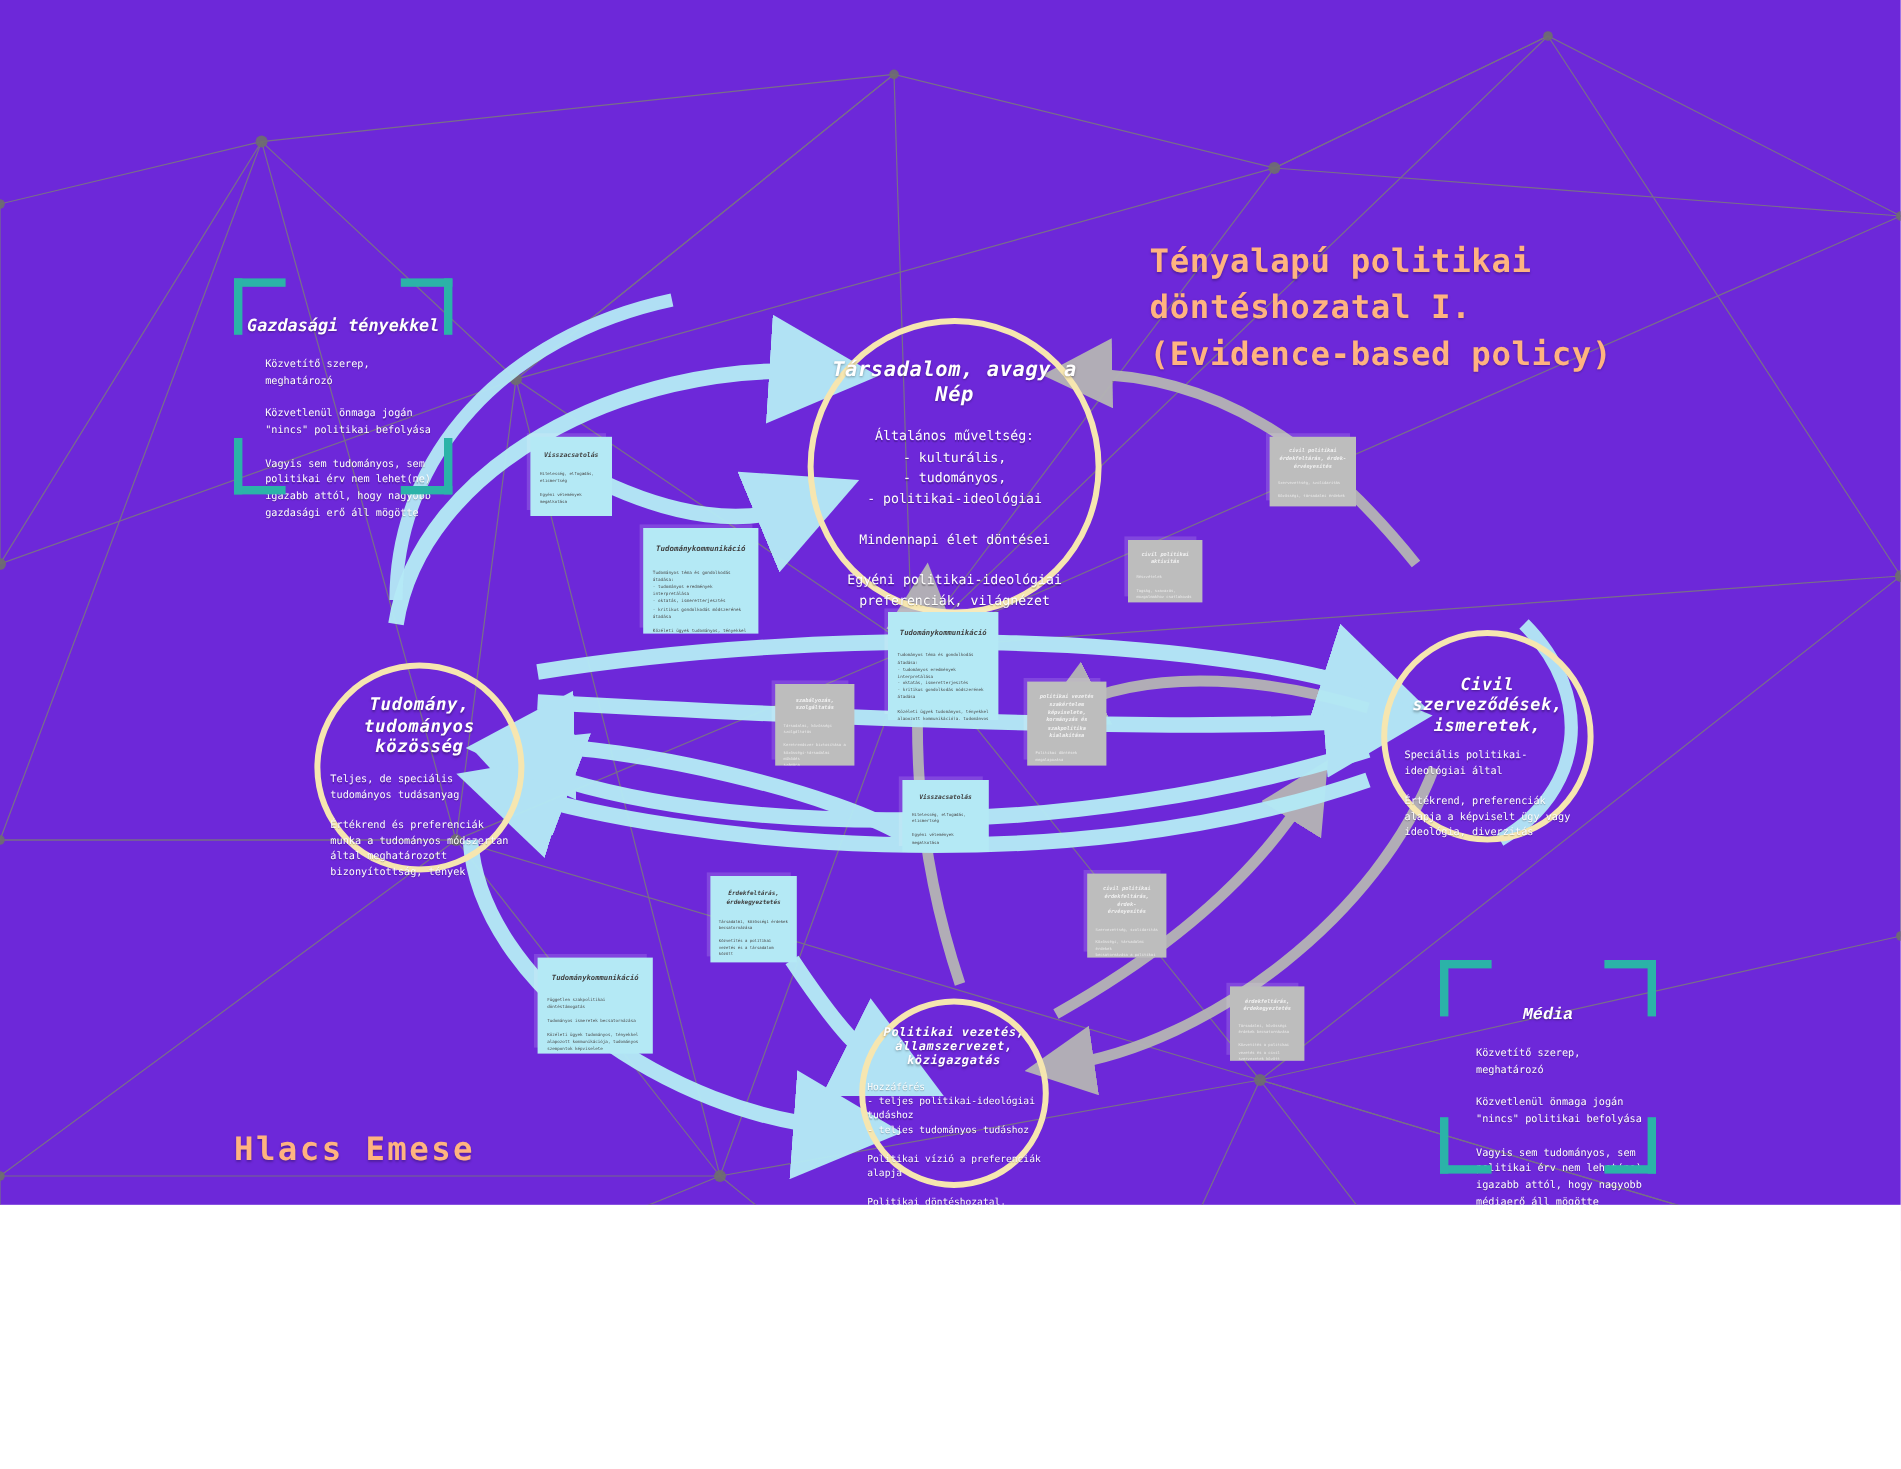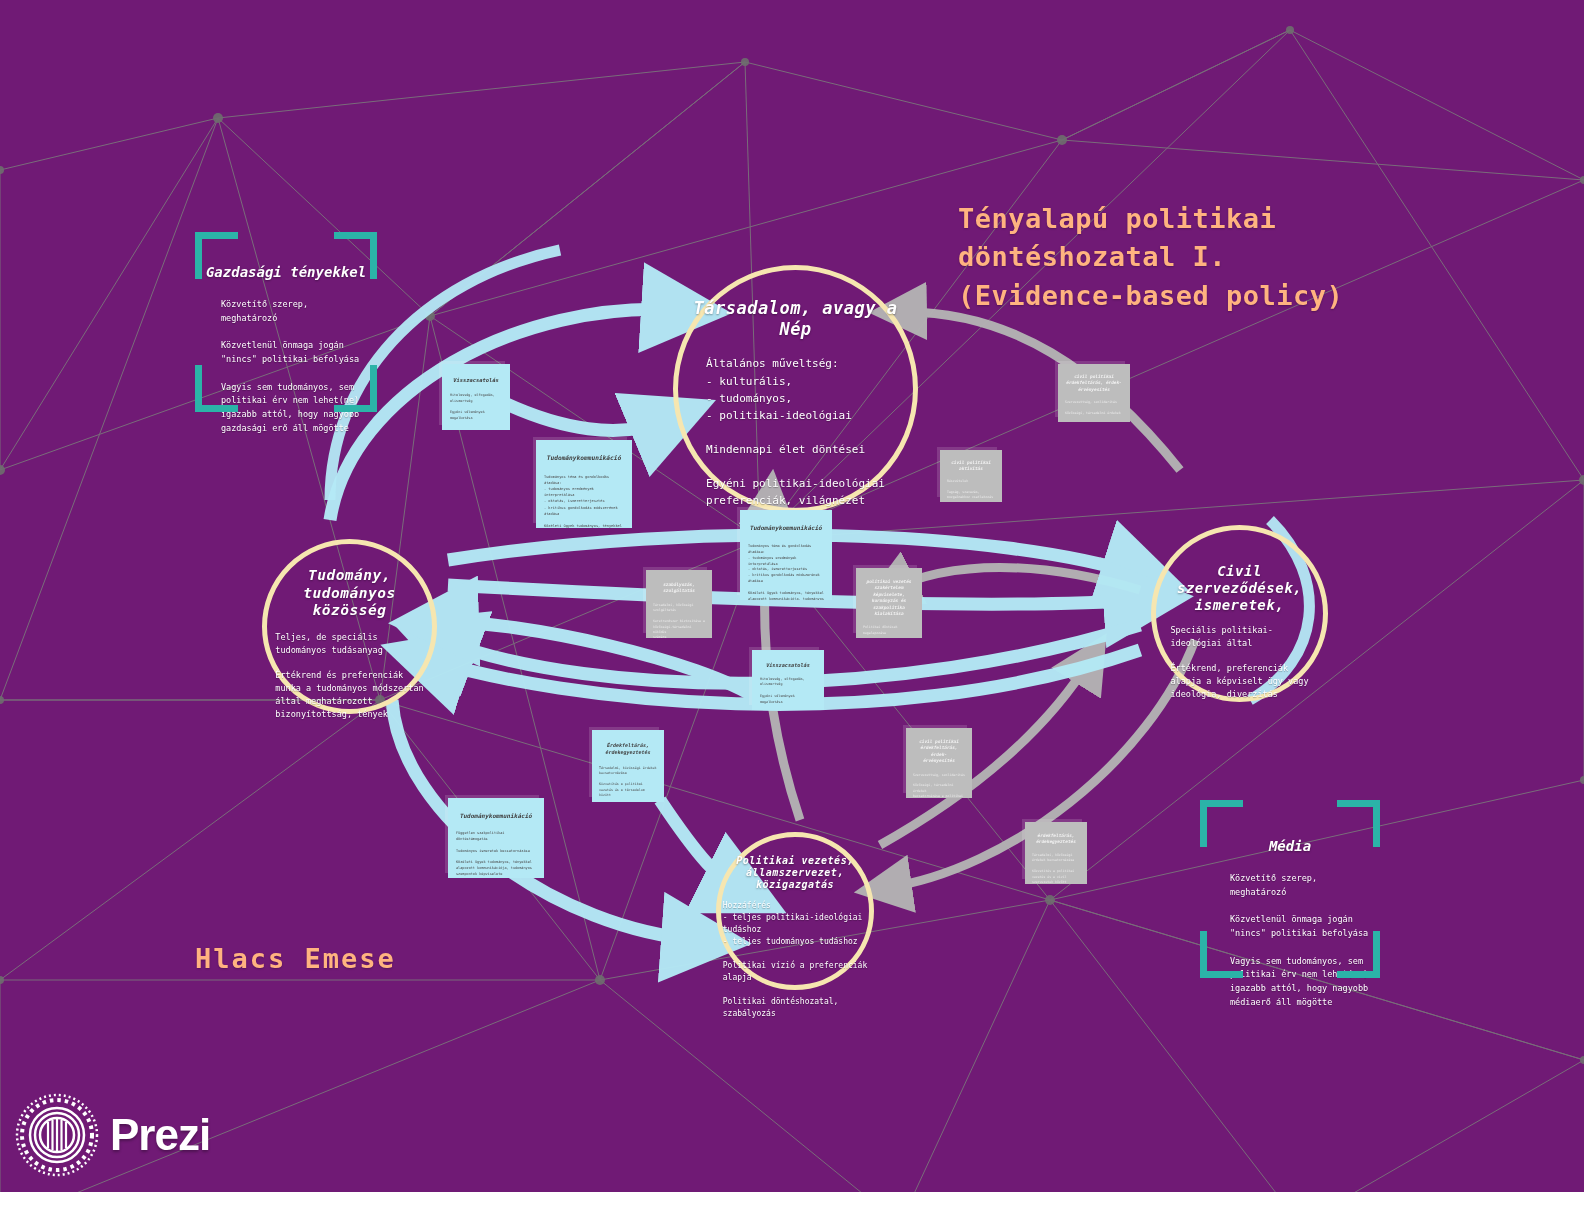--- a/index.html
+++ b/index.html
@@ -1,30 +1,30 @@
 <!DOCTYPE html>
 <html><head>
 <meta charset="utf-8">
 <style>
   html,body{margin:0;padding:0;background:#fff;}
   body{width:1584px;height:1224px;overflow:hidden;font-family:"DejaVu Sans Mono",monospace;}
-  #stage{position:relative;width:1584px;height:1192px;background:#701a75;overflow:hidden;}
+  #stage{position:relative;width:1584px;height:1004px;background:#6d28d9;overflow:hidden;}
   #netbg{position:absolute;inset:0;z-index:0;}
   #arrows{position:absolute;inset:0;z-index:1;}
   .node{position:absolute;z-index:3;border-radius:50%;border:5px solid #f6e6b0;
         box-sizing:border-box;display:flex;flex-direction:column;align-items:center;
         justify-content:flex-start;text-align:center;color:#fff;}
   .node .nt{font-style:italic;font-weight:bold;line-height:1.22;letter-spacing:.5px;
             text-shadow:0 1px 2px rgba(0,0,0,.35);}
   .node .nb{font-size:10.5px;line-height:1.55;white-space:pre-line;text-align:left;
             text-shadow:0 1px 1px rgba(0,0,0,.3);}
   #n-society{left:673px;top:265px;width:245px;height:248px;}
   #n-society .nt{font-size:17px;margin-top:28px;}
-  #n-society .nb{margin-top:16px;font-size:11px;}
-  #n-science{left:262px;top:539px;width:175px;height:175px;}
+  #n-society .nb{margin-top:16px;font-size:11px;text-align:center;}
+  #n-science{left:262px;top:552px;width:175px;height:175px;}
   #n-science .nt{font-size:14.5px;margin-top:23px;}
   #n-science .nb{margin-top:11px;font-size:8.5px;line-height:1.5;}
   #n-civil{left:1151px;top:525px;width:177px;height:177px;}
   #n-civil .nt{font-size:14px;margin-top:33px;}
   #n-civil .nb{margin-top:10px;font-size:8.5px;line-height:1.5;}
   #n-gov{left:716px;top:832px;width:158px;height:158px;}
   #n-gov .nt{font-size:10px;margin-top:18px;}
   #n-gov .nb{margin-top:8px;font-size:8px;line-height:1.5;}
   .bracketbox{position:absolute;z-index:3;color:#fff;}
   .bracketbox .bk{position:absolute;border:7px solid #2bb3a8;width:36px;height:40px;}
@@ -33,21 +33,21 @@
   .bracketbox .bl{left:0;bottom:0;border-right:none;border-top:none;}
   .bracketbox .br{right:0;bottom:0;border-left:none;border-top:none;}
   .bracketbox .bt{font-style:italic;font-weight:bold;font-size:14px;text-align:center;
                   text-shadow:0 1px 2px rgba(0,0,0,.35);}
   .bracketbox .bd{font-size:8.5px;line-height:1.62;white-space:pre-line;
                   text-shadow:0 1px 1px rgba(0,0,0,.3);}
   #bb-gazdasagi{left:195px;top:232px;width:182px;height:180px;}
   #bb-gazdasagi .bt{margin-top:32px;}
   #bb-gazdasagi .bd{margin:18px 0 0 26px;}
   #bb-media{left:1200px;top:800px;width:180px;height:178px;}
-  #bb-media .bt{margin-top:38px;}
+  #bb-media .bt{margin-top:38px;font-family:Liberation Mono, monospace;}
   #bb-media .bd{margin:18px 0 0 30px;}
   .card{position:absolute;z-index:4;color:#4a4a4a;overflow:hidden;
         box-shadow:-4px -4px 0 -1px rgba(255,255,255,.14);}
   .card.blue{background:#b4e9f5;}
   .card.gray{background:#bdbdbd;}
   .card .ct{font-style:italic;font-weight:bold;text-align:center;white-space:pre-line;}
   .card .cd{white-space:pre-line;}
   .card.blue .ct{color:#3f3f3f;}
   .card.gray .ct{color:#f2f2f2;}
   .card.gray .cd{color:#eaeaea;}

